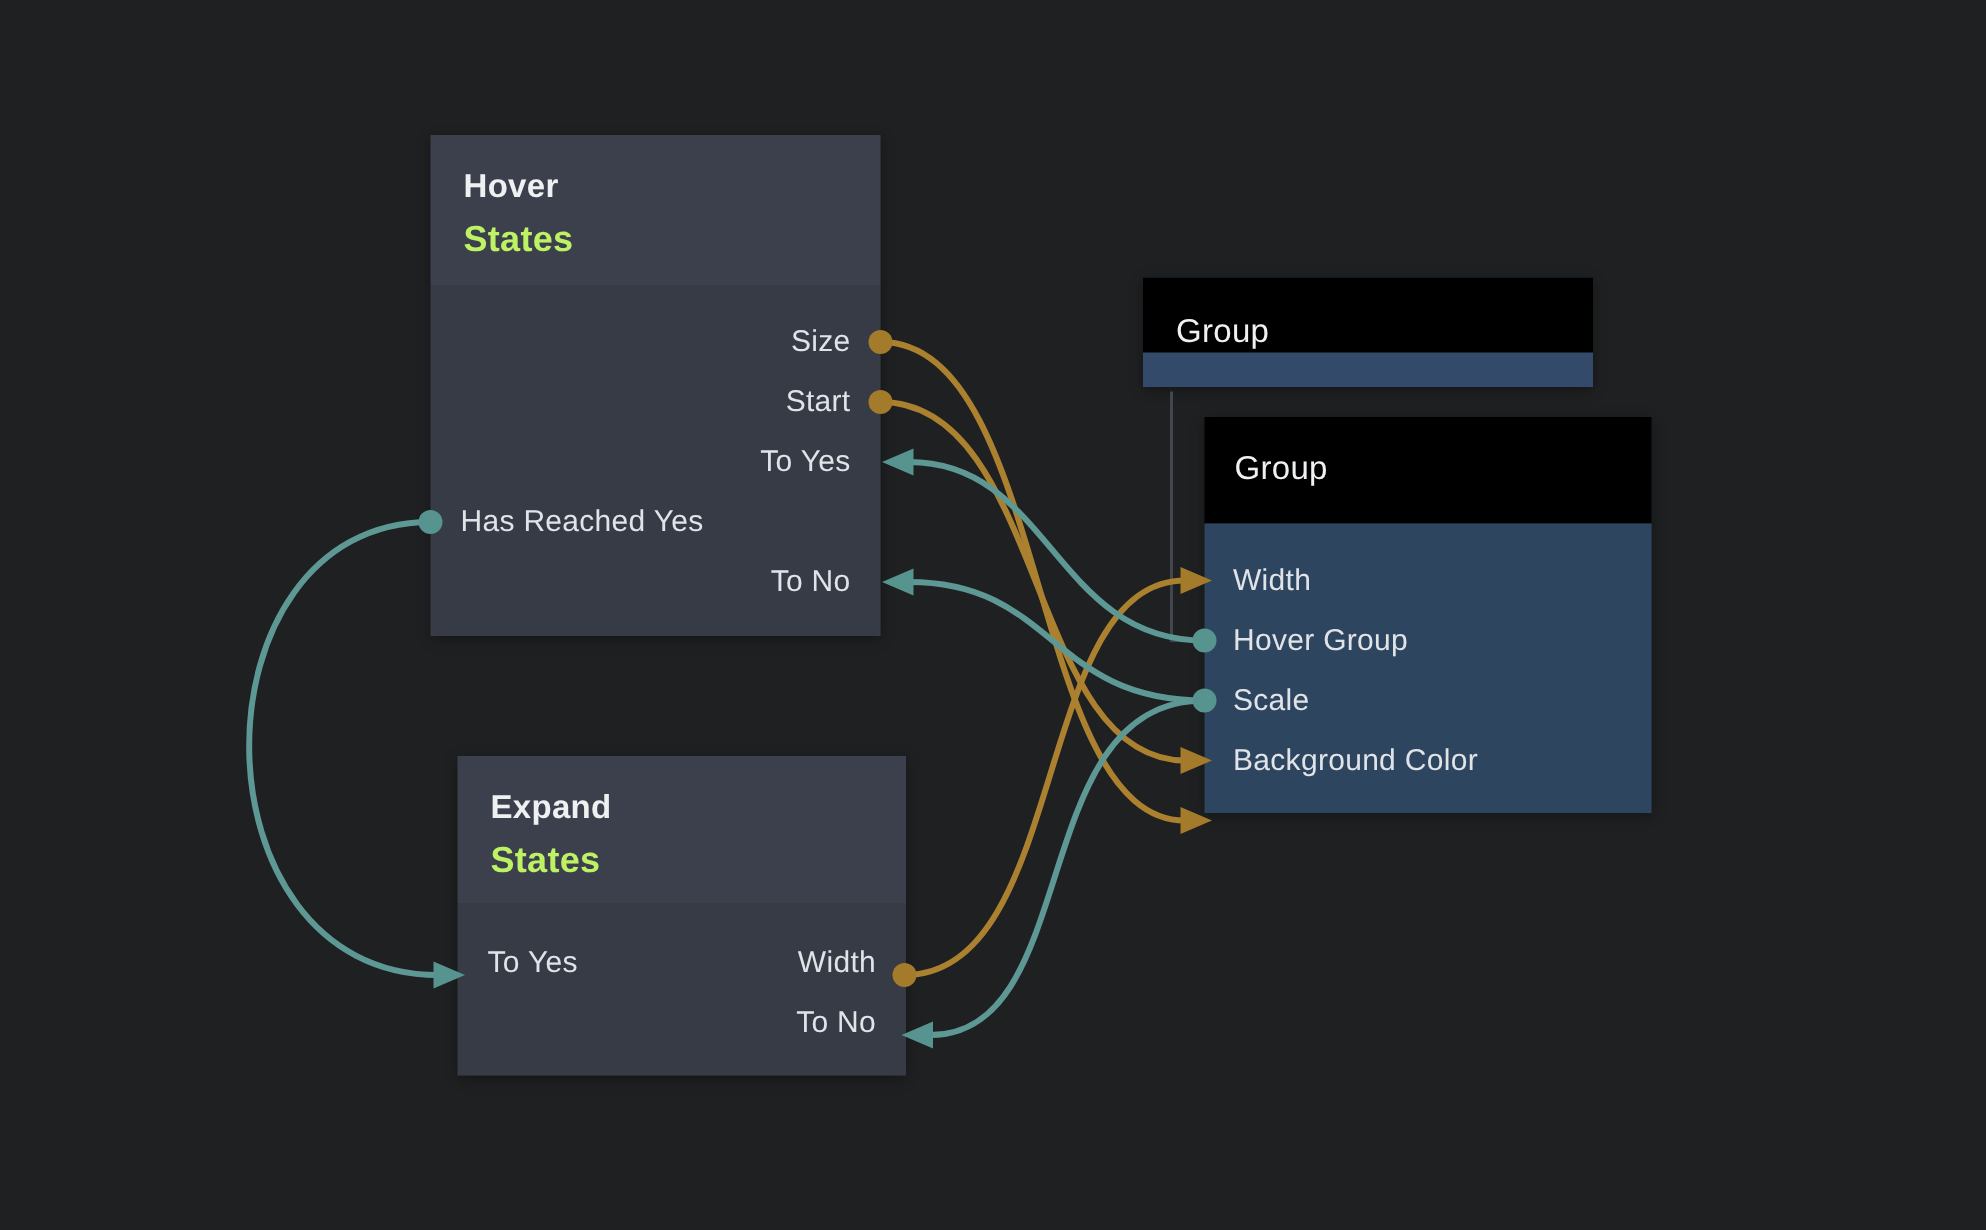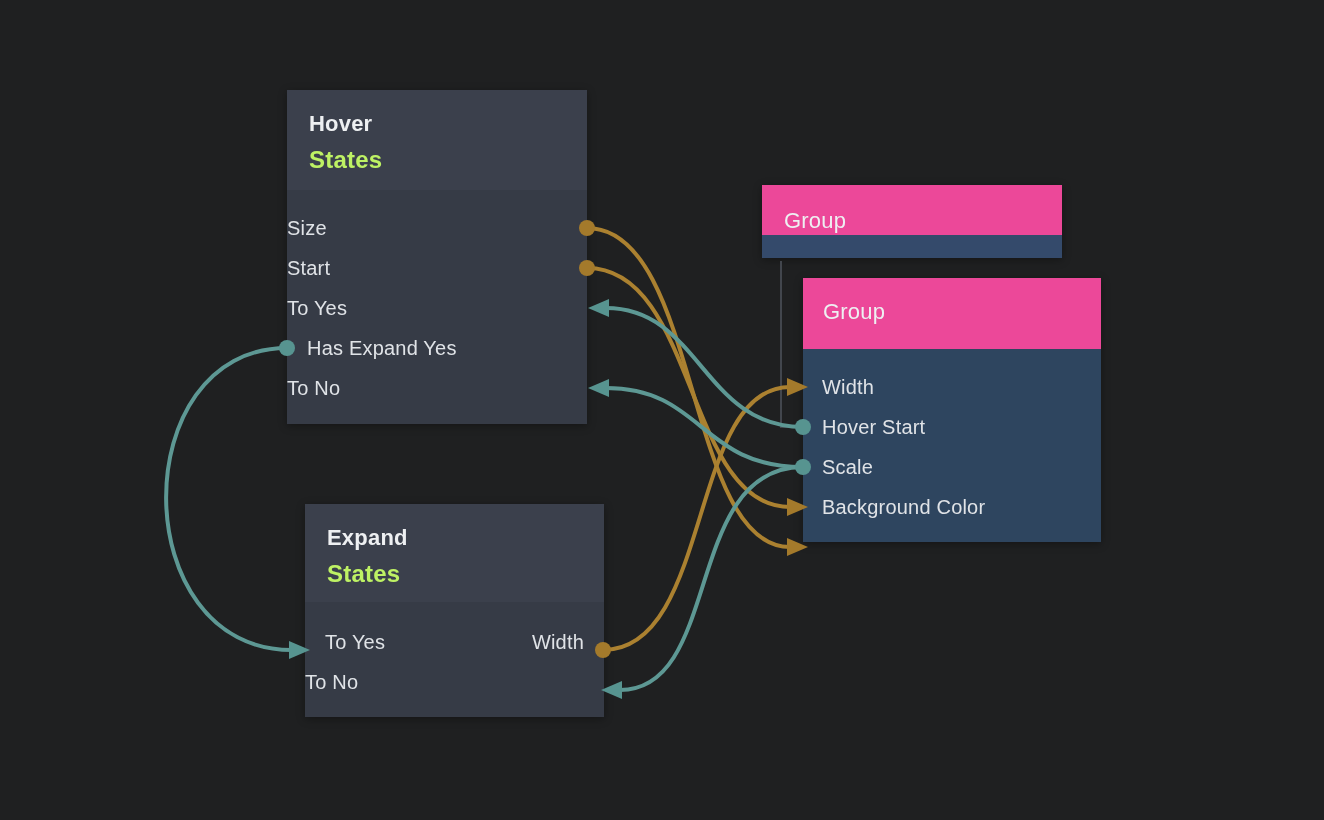--- a/index.html
+++ b/index.html
@@ -14,21 +14,21 @@
     height: 820px;
     background: #1f2021;
     overflow: hidden;
   }
   .node {
     position: absolute;
     box-shadow: 0 2px 8px rgba(0,0,0,0.35);
   }
   .node-dark .node-header { background: #3b404c; font-weight: bold; }
   .node-dark .node-body   { background: #363b46; }
-  .node-blue .node-header { background: #ec4899; }
+  .node-blue .node-header { background: #000000; }
   .node-blue .node-body   { background: #2e455f; }
   .node-header {
     box-sizing: border-box;
     padding: 20px 22px 0 22px;
   }
   .node-title {
     font-size: 22px;
     line-height: 28px;
     color: #eef0f2;
     letter-spacing: 0.2px;
@@ -41,21 +41,21 @@
     letter-spacing: 0.2px;
   }
   .node-body {
     box-sizing: border-box;
   }
   .port-row {
     height: 40px;
     display: flex;
     align-items: center;
   }
-  .port-row.right { padding-right: 20px; }
+  .port-row.right { justify-content: flex-end; padding-right: 20px; }
   .port-row.left  { justify-content: flex-start; padding-left: 20px; }
   .port-row.both  { justify-content: space-between; padding-left: 20px; padding-right: 20px; }
   .port-label {
     font-size: 20px;
     color: #e0e3e7;
     letter-spacing: 0.2px;
     white-space: nowrap;
   }
   
   #node-hover        { left: 287px; top: 90px;  width: 300px; }
@@ -106,21 +106,21 @@
       <div class="port-row right">
         <span class="port-label">Size</span>
       </div>
       <div class="port-row right">
         <span class="port-label">Start</span>
       </div>
       <div class="port-row right">
         <span class="port-label">To Yes</span>
       </div>
       <div class="port-row left">
-        <span class="port-label">Has Expand Yes</span>
+        <span class="port-label">Has Reached Yes</span>
       </div>
       <div class="port-row right">
         <span class="port-label">To No</span>
       </div>
     </div>
   </div>
 
   <div class="node node-dark" id="node-expand">
     <div class="node-header">
       <div class="node-title">Expand</div>
@@ -145,21 +145,21 @@
 
   <div class="node node-blue" id="node-group-child">
     <div class="node-header">
       <div class="node-title">Group</div>
     </div>
     <div class="node-body">
       <div class="port-row left">
         <span class="port-label">Width</span>
       </div>
       <div class="port-row left">
-        <span class="port-label">Hover Start</span>
+        <span class="port-label">Hover Group</span>
       </div>
       <div class="port-row left">
         <span class="port-label">Scale</span>
       </div>
       <div class="port-row left">
         <span class="port-label">Background Color</span>
       </div>
     </div>
   </div>
 

